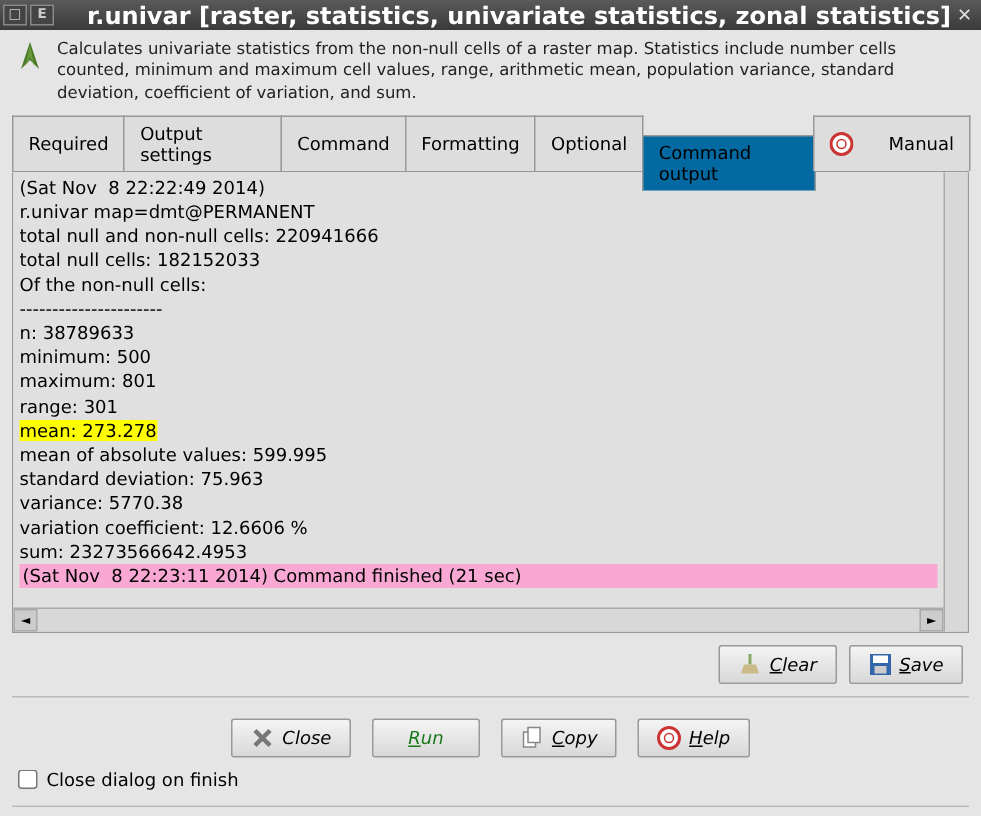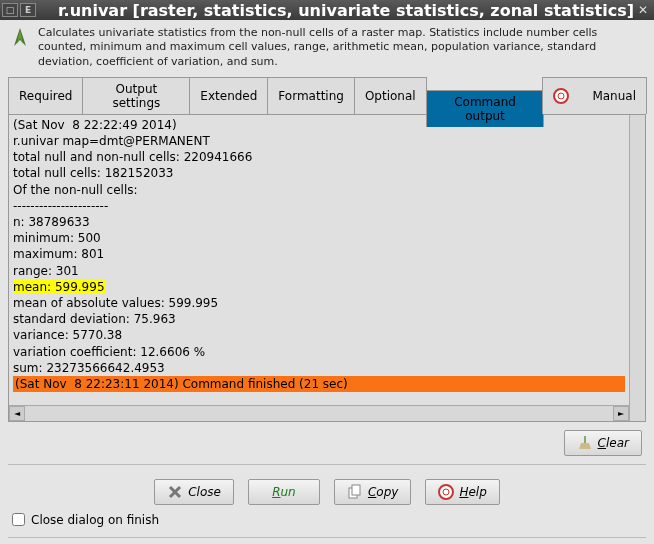--- a/index.html
+++ b/index.html
@@ -6,27 +6,27 @@
 body { background: #e5e5e5; width: 654px; height: 544px; overflow: hidden; }
 .titlebar { background: linear-gradient(#5a5a5a, #3a3a3a); height: 20px; display: flex; align-items: center; color: #fff; padding: 0 2px; }
 .titlebar .wm-btn { width: 16px; height: 14px; border: 1px solid #888; background: #444; margin-right: 2px; display: flex; align-items: center; justify-content: center; font-size: 9px; font-weight: bold; color: #ccc; }
 .titlebar .title { flex: 1; text-align: right; font-weight: bold; font-size: 16px; }
 .titlebar .close-x { width: 18px; text-align: center; font-weight: bold; color: #ddd; cursor: pointer; }
 .content { padding: 6px 8px 4px 8px; }
 .desc-row { display: flex; gap: 6px; margin-bottom: 8px; align-items: flex-start; }
 .app-icon { width: 24px; height: 24px; flex-shrink: 0; }
 .desc-text { font-size: 11px; line-height: 1.3; color: #222; }
 .tabs { display: flex; border-bottom: 1px solid #999; }
-.tab { border: 1px solid #999; border-bottom: none; padding: 4px 10px; background: #ddd; margin-right: -1px; position: relative; cursor: pointer; display: flex; align-items: center; gap: 4px; text-align: center; }
+.tab { border: 1px solid #999; border-bottom: none; padding: 4px 10px; background: #ddd; margin-right: -1px; position: relative; cursor: pointer; display: flex; align-items: center; gap: 4px; }
 .tab.active { background: #0369a1; top: 13px; }
 .tab.manual { margin-left: -1px; gap: 23px; }
 .output-panel { border: 1px solid #999; border-top: none; background: #fff; }
 .output-text { background: #e0e0e0; font-family: "DejaVu Sans Mono", monospace; font-size: 12px; line-height: 1.35; padding: 2px 4px; height: 290px; overflow: hidden; white-space: pre; color: #000; }
 .output-text .hl { background: #ffff00; }
-.output-text .finish-line { background: #f97316; padding: 0 2px; display: inline-block; width: 100%; }
+.output-text .finish-line { background: #f9a8d4; padding: 0 2px; display: inline-block; width: 100%; }
 .vscroll { width: 16px; background: #d8d8d8; border-left: 1px solid #aaa; }
 .hscroll { height: 16px; background: #d8d8d8; border-top: 1px solid #aaa; display: flex; }
 .hscroll .arrow { width: 16px; border: 1px solid #aaa; background: #ccc; display: flex; align-items: center; justify-content: center; font-size: 8px; }
 .hscroll .track { flex: 1; }
 .btn-row { display: flex; justify-content: flex-end; gap: 8px; padding: 8px 4px 6px 4px; }
 .btn-row.center { justify-content: center; gap: 14px; }
 .btn { border: 1px solid #999; background: linear-gradient(#f4f4f4, #d8d8d8); padding: 4px 12px; display: flex; align-items: center; gap: 5px; min-width: 72px; justify-content: center; cursor: pointer; border-radius: 2px; font-style: italic; }
 .btn .u { text-decoration: underline; }
 .btn.run { color: #1a7a1a; }
 .sep { border-top: 1px solid #bbb; margin: 2px 0 6px 0; }
@@ -57,21 +57,21 @@
   </div>
 
   <div class="tabs">
     <div class="tab">
         <span>Required</span>
       </div>
     <div class="tab">
         <span>Output settings</span>
       </div>
     <div class="tab">
-        <span>Extended</span>
+        <span>Command</span>
       </div>
     <div class="tab">
         <span>Formatting</span>
       </div>
     <div class="tab">
         <span>Optional</span>
       </div>
     <div class="tab active">
         <span>Command output</span>
       </div>
@@ -90,21 +90,21 @@
 <div class="output-text"><span>(Sat Nov  8 22:22:49 2014)</span>
 <span>r.univar map=dmt@PERMANENT</span>
 <span>total null and non-null cells: 220941666</span>
 <span>total null cells: 182152033</span>
 <span>Of the non-null cells:</span>
 <span>----------------------</span>
 <span>n: 38789633</span>
 <span>minimum: 500</span>
 <span>maximum: 801</span>
 <span>range: 301</span>
-<span class="hl">mean: 599.995</span>
+<span class="hl">mean: 273.278</span>
 <span>mean of absolute values: 599.995</span>
 <span>standard deviation: 75.963</span>
 <span>variance: 5770.38</span>
 <span>variation coefficient: 12.6606 %</span>
 <span>sum: 23273566642.4953</span>
 <span class="finish-line">(Sat Nov  8 22:23:11 2014) Command finished (21 sec)</span>
 </div>
         <div class="hscroll">
           <div class="arrow">◄</div>
           <div class="track"></div>
@@ -115,20 +115,28 @@
     </div>
   </div>
 
   <div class="btn-row">
     <div class="btn">
       <svg class="ico" viewBox="0 0 16 16">
           <rect x="7" y="1" width="2" height="7" fill="#8a6"></rect>
           <path d="M4 8 h8 l2 6 h-12 z" fill="#cb8"></path>
         </svg>
       <span><span class="u">C</span><span>lear</span></span>
+    </div>
+    <div class="btn">
+      <svg class="ico" viewBox="0 0 16 16">
+          <rect x="1" y="1" width="14" height="14" fill="#36a"></rect>
+          <rect x="3" y="2" width="10" height="5" fill="#fff"></rect>
+          <rect x="4" y="9" width="8" height="5" fill="#ccc"></rect>
+        </svg>
+      <span><span class="u">S</span><span>ave</span></span>
     </div>
   </div>
 
   <div class="sep"></div>
 
   <div class="btn-row center">
     <div class="btn">
       <svg class="ico" viewBox="0 0 16 16">
           <path d="M3 3 L13 13 M13 3 L3 13" stroke="#777" stroke-width="3"></path>
         </svg>

